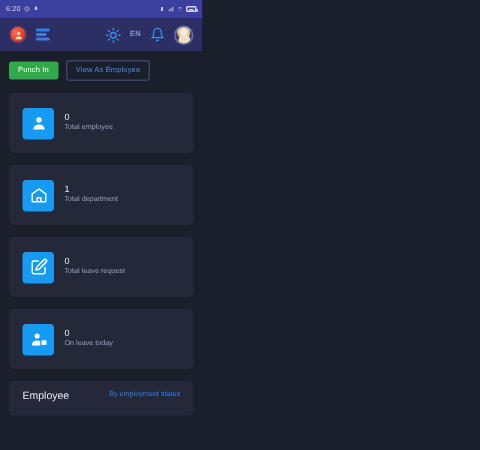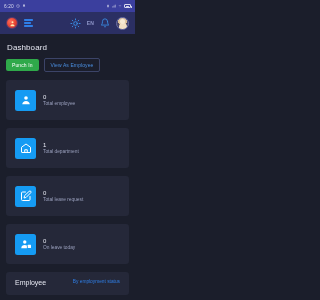--- a/index.html
+++ b/index.html
@@ -176,21 +176,20 @@
       <path d="M18 8a6 6 0 1 0-12 0c0 7-3 9-3 9h18s-3-2-3-9"></path>
       <path d="M13.7 21a2 2 0 0 1-3.4 0"></path>
     </svg>
   </div>
 
   <div class="avatar"></div>
 </div>
 
 <div class="page">
 
-  <div class="page-title">Dashboard</div>
 
   <div class="btn-row">
     <div class="btn btn-punch">Punch In</div>
     <div class="btn btn-view">View As Employee</div>
   </div>
 
   <div class="card">
     <div class="card-ic">
       <svg width="12" height="12" viewBox="0 0 24 24" fill="#ffffff">
         <circle cx="12" cy="8" r="3.6"></circle>

